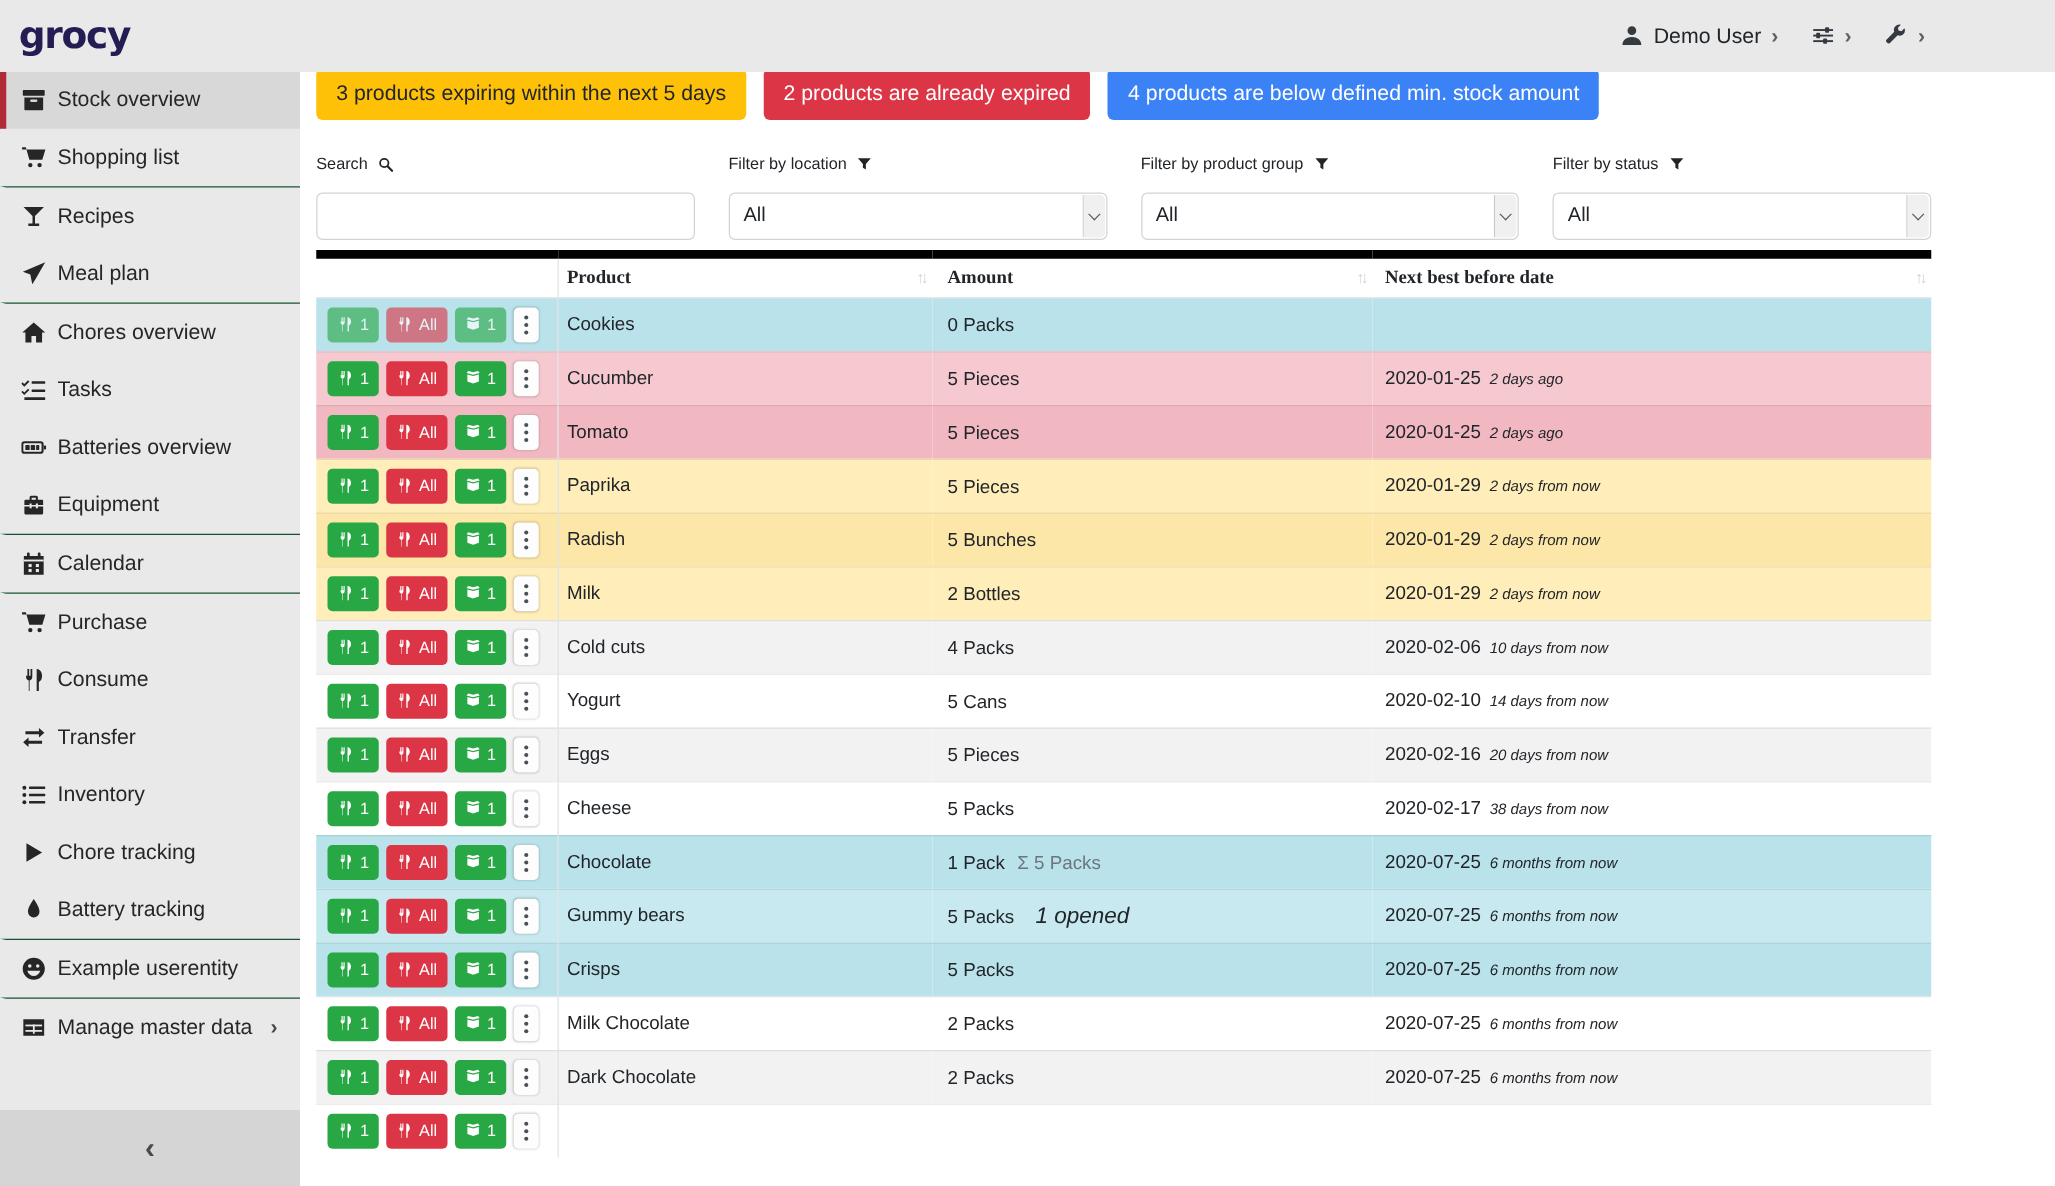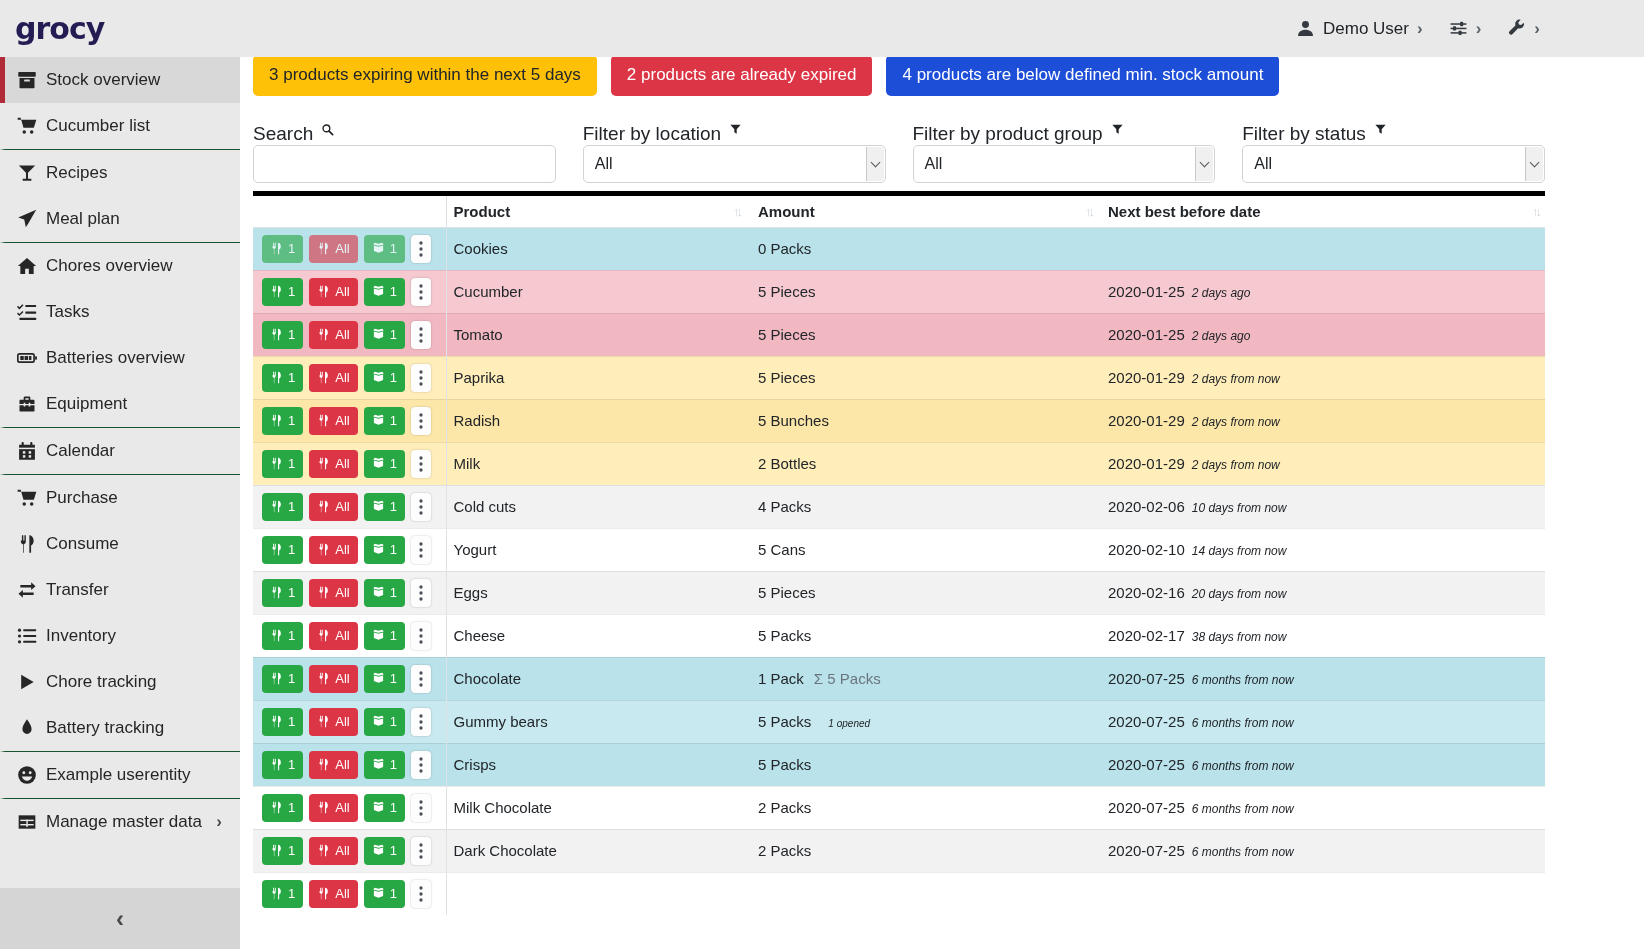--- a/index.html
+++ b/index.html
@@ -39,35 +39,35 @@
     border-radius:5px;height:35px;padding:0 13px;background:#fff;color:#212529;
     font-size:15.5px;font-family:inherit;cursor:pointer;white-space:nowrap;}
   .bicon{width:15px;height:15px;color:#212529;}
   .bicon svg{width:100%;height:100%;}
   .btn-outline .cutw{fill:#fff;}
   .alerts{display:flex;gap:14px;margin-top:10px;}
   .alert{height:41px;display:flex;align-items:center;padding:0 16px;border-radius:5px;
     font-size:17px;cursor:pointer;white-space:nowrap;}
   
   .filters{display:grid;grid-template-columns:repeat(4,1fr);column-gap:27px;margin-top:27px;}
-  .filter-label{display:flex;align-items:flex-start;gap:8px;font-size:19px;margin-bottom:0;}
+  .filter-label{display:flex;align-items:flex-end;gap:8px;font-size:13px;margin-bottom:16px;}
   .licon{width:13px;height:13px;color:#212529;}
   .licon svg{width:100%;height:100%;}
   .finput{height:38px;width:100%;box-sizing:border-box;border:1px solid #cfd4d9;border-radius:5px;
     background:#fff;font-size:16px;padding:0 10px;font-family:inherit;}
   .fselect{position:relative;height:38px;box-sizing:border-box;border:1px solid #cfd4d9;border-radius:5px;
     background:#fff;display:flex;align-items:center;padding-left:11px;font-size:16px;cursor:pointer;}
   .arrowbox{position:absolute;right:1px;top:1px;bottom:1px;width:17px;background:#f0f0f0;
     border-left:1px solid #c8c8c8;border-radius:0 4px 4px 0;display:flex;align-items:center;justify-content:center;}
   .arrowbox::after{content:"";width:6px;height:6px;border-right:1.6px solid #555;
     border-bottom:1.6px solid #555;transform:rotate(45deg);margin-top:-3px;}
   
   table{border-collapse:collapse;width:100%;margin-top:8px;font-size:15px;table-layout:fixed;}
-  thead th{text-align:left;font-weight:700;height:31px;border-top:5px solid #000000;
-    border-bottom:1px solid #dee2e6;position:relative;padding:0 26px 0 10px;cursor:pointer;}
+  thead th{text-align:left;font-weight:700;height:31px;border-top:7px solid #000000;
+    border-bottom:1px solid #dee2e6;position:relative;padding:0 26px 0 10px;cursor:pointer;font-family:Liberation Serif, serif;}
   th.h-btns{cursor:default;}
   th.h-prod{padding-left:7px;}  th.h-amt{padding-left:12px;}  th.h-date{padding-left:10px;}
   .sort{position:absolute;right:6px;top:50%;transform:translateY(-50%);color:#cfd4d9;
     font-size:13px;letter-spacing:-3px;font-weight:400;}
   tbody td{height:42px;border-top:1px solid rgba(0,0,0,0.08);padding:0 10px;}
   td.c-btns,th.h-btns{border-right:1px solid #dee2e6;padding:0 0 0 9px;}
   td.c-prod{padding:0 7px;}  td.c-amt{padding:0 12px;}  td.c-date{padding:0 10px;}
   tr.info-odd{background:#b9e2ea;}   tr.info-even{background:#c7e9ef;}
   tr.danger-odd{background:#f2b8c1;} tr.danger-even{background:#f6c9d1;}
   tr.warn-odd{background:#fce7a8;}   tr.warn-even{background:#ffeeba;}
@@ -77,21 +77,21 @@
     border:none;border-radius:4px;color:#fff;font-size:13px;font-family:inherit;
     padding:0 8px;cursor:pointer;}
   .rbtn.green{background:#28a745;}
   .rbtn.red{background:#dc3545;}
   .rbtn.more{background:#fdfdfd;color:#495057;padding:0 7px;box-shadow:0 0 2px rgba(0,0,0,.25);}
   .rbtn .i{width:13px;height:13px;color:#fff;}
   .rbtn .i svg{width:100%;height:100%;}
   .rbtn.more .i{width:6px;height:18px;color:#495057;}
   tr.disabled .rbtn.green,tr.disabled .rbtn.red{opacity:.62;}
   .agg{color:#6c757d;margin-left:10px;}
-  .note{font-style:italic;font-size:10px;margin-left:7px;}
+  .note{font-style:italic;font-size:18px;margin-left:7px;}
   .rel{font-style:italic;font-size:12px;margin-left:7px;}
 </style>
 </head>
 <body>
 
 <div class="topbar">
   <div class="logo">grocy</div>
   <div class="topbar-right">
     <div class="top-menu">
       <span class="ticon">
@@ -142,21 +142,21 @@
   </div>
 
   <div class="side-item">
     <span class="icon">
           <svg viewBox="0 0 24 24" fill="currentColor" xmlns="http://www.w3.org/2000/svg">
             <path d="M0.8 2.2h3.6l.6 2.2h18.2l-3 9.8H7.8L5 4.4H0.8z"></path>
             <circle cx="8.7" cy="19.3" r="2.1"></circle>
             <circle cx="17.6" cy="19.3" r="2.1"></circle>
           </svg>
         </span>
-    <span class="label">Cucumber list</span>
+    <span class="label">Shopping list</span>
 
   </div>
 
   <div class="side-item divided">
     <span class="icon">
           <svg viewBox="0 0 24 24" fill="currentColor" xmlns="http://www.w3.org/2000/svg">
             <path d="M2.2 3h19.6l-8.6 8.8V19h4v2.4H6.8V19h4v-7.2z"></path>
           </svg>
         </span>
     <span class="label">Recipes</span>
@@ -381,21 +381,21 @@
         <span>Location Content Sheet</span>
       </button>
     </div>
   </div>
 
   <div class="alerts">
   <div class="alert" style="background: rgb(255, 193, 7); color: rgb(33, 37, 41);">3 products expiring within the next 5 days</div>
 
   <div class="alert" style="background: rgb(220, 53, 69); color: rgb(255, 255, 255);">2 products are already expired</div>
 
-  <div class="alert" style="background: #1d4ed8; color: rgb(255, 255, 255);">4 products are below defined min. stock amount</div>
+  <div class="alert" style="background: #3b82f6; color: rgb(255, 255, 255);">4 products are below defined min. stock amount</div>
 </div>
 
   <div class="filters">
     <div class="filter">
       <div class="filter-label">
         <span>Search</span>
         <span class="licon">
             <svg viewBox="0 0 24 24" fill="currentColor" xmlns="http://www.w3.org/2000/svg">
               <circle cx="10" cy="10" r="6.2" fill="none" stroke="currentColor" stroke-width="2.6"></circle>
               <path d="M14.8 14.8 21.5 21.5" stroke="currentColor" stroke-width="3.2" stroke-linecap="round"></path>

